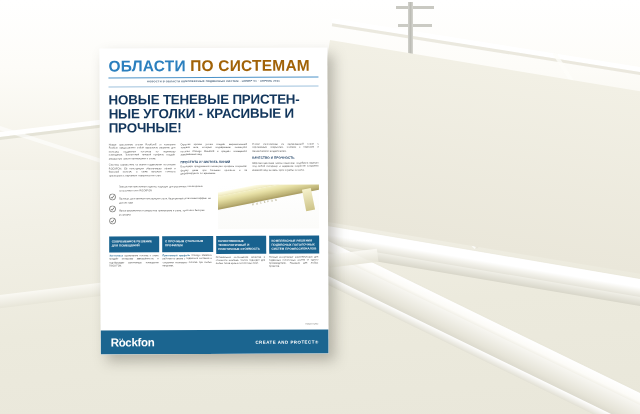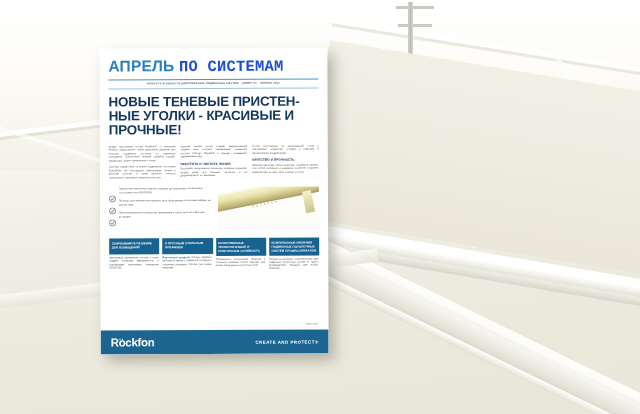--- a/index.html
+++ b/index.html
@@ -78,21 +78,21 @@
     position:absolute;left:100px;top:48px;width:228px;height:306px;
     background:#ffffff;
     box-shadow:6px 7px 13px rgba(90,88,76,.38);
     overflow:hidden;
     transform:rotate(-0.25deg);
   }
 
   .masthead{padding:10px 9px 0 9px;}
   .mast-title{font-size:15.5px;font-weight:bold;letter-spacing:.2px;line-height:1;white-space:nowrap;}
   .mast-title .w1{color:#2b7fbe;}
-  .mast-title .w2{color:#1d4ed8;font-family:Liberation Mono, monospace;}
+  .mast-title .w2{color:#a16207;}
   .mast-rule{margin-top:3px;height:1px;background:#2b7fbe;opacity:.85;}
   .mast-sub{
     margin-top:2px;font-size:2.6px;line-height:4px;color:#36536e;
     letter-spacing:.25px;white-space:nowrap;overflow:hidden;
     text-align:center;font-weight:bold;
   }
   .mast-rule2{margin-top:2px;height:1px;background:#9fc2dd;}
 
   .headline{
     margin:6px 9px 0 9px;color:#12365c;font-weight:bold;
@@ -200,21 +200,21 @@
     <div class="rail-cross"></div>
     <div class="rail-cross-web"></div>
     <div class="rail-cross-flange"></div>
     <div class="rail-left-low"></div>
   </div>
 
   <div class="leaflet">
 
     <div class="masthead">
       <div class="mast-title">
-        <span class="w1">АПРЕЛЬ</span>
+        <span class="w1">ОБЛАСТИ</span>
         <span class="w2">ПО СИСТЕМАМ</span>
       </div>
       <div class="mast-rule"></div>
       <div class="mast-sub">НОВОСТИ В ОБЛАСТИ КОМПЛЕКСНЫХ ПОДВЕСНЫХ СИСТЕМ  ·  НОМЕР 01  ·  АПРЕЛЬ 2011</div>
       <div class="mast-rule2"></div>
     </div>
 
     <div class="headline">НОВЫЕ ТЕНЕВЫЕ ПРИСТЕН-НЫЕ УГОЛКИ - КРАСИВЫЕ И ПРОЧНЫЕ!</div>
 
     <div class="cols">

